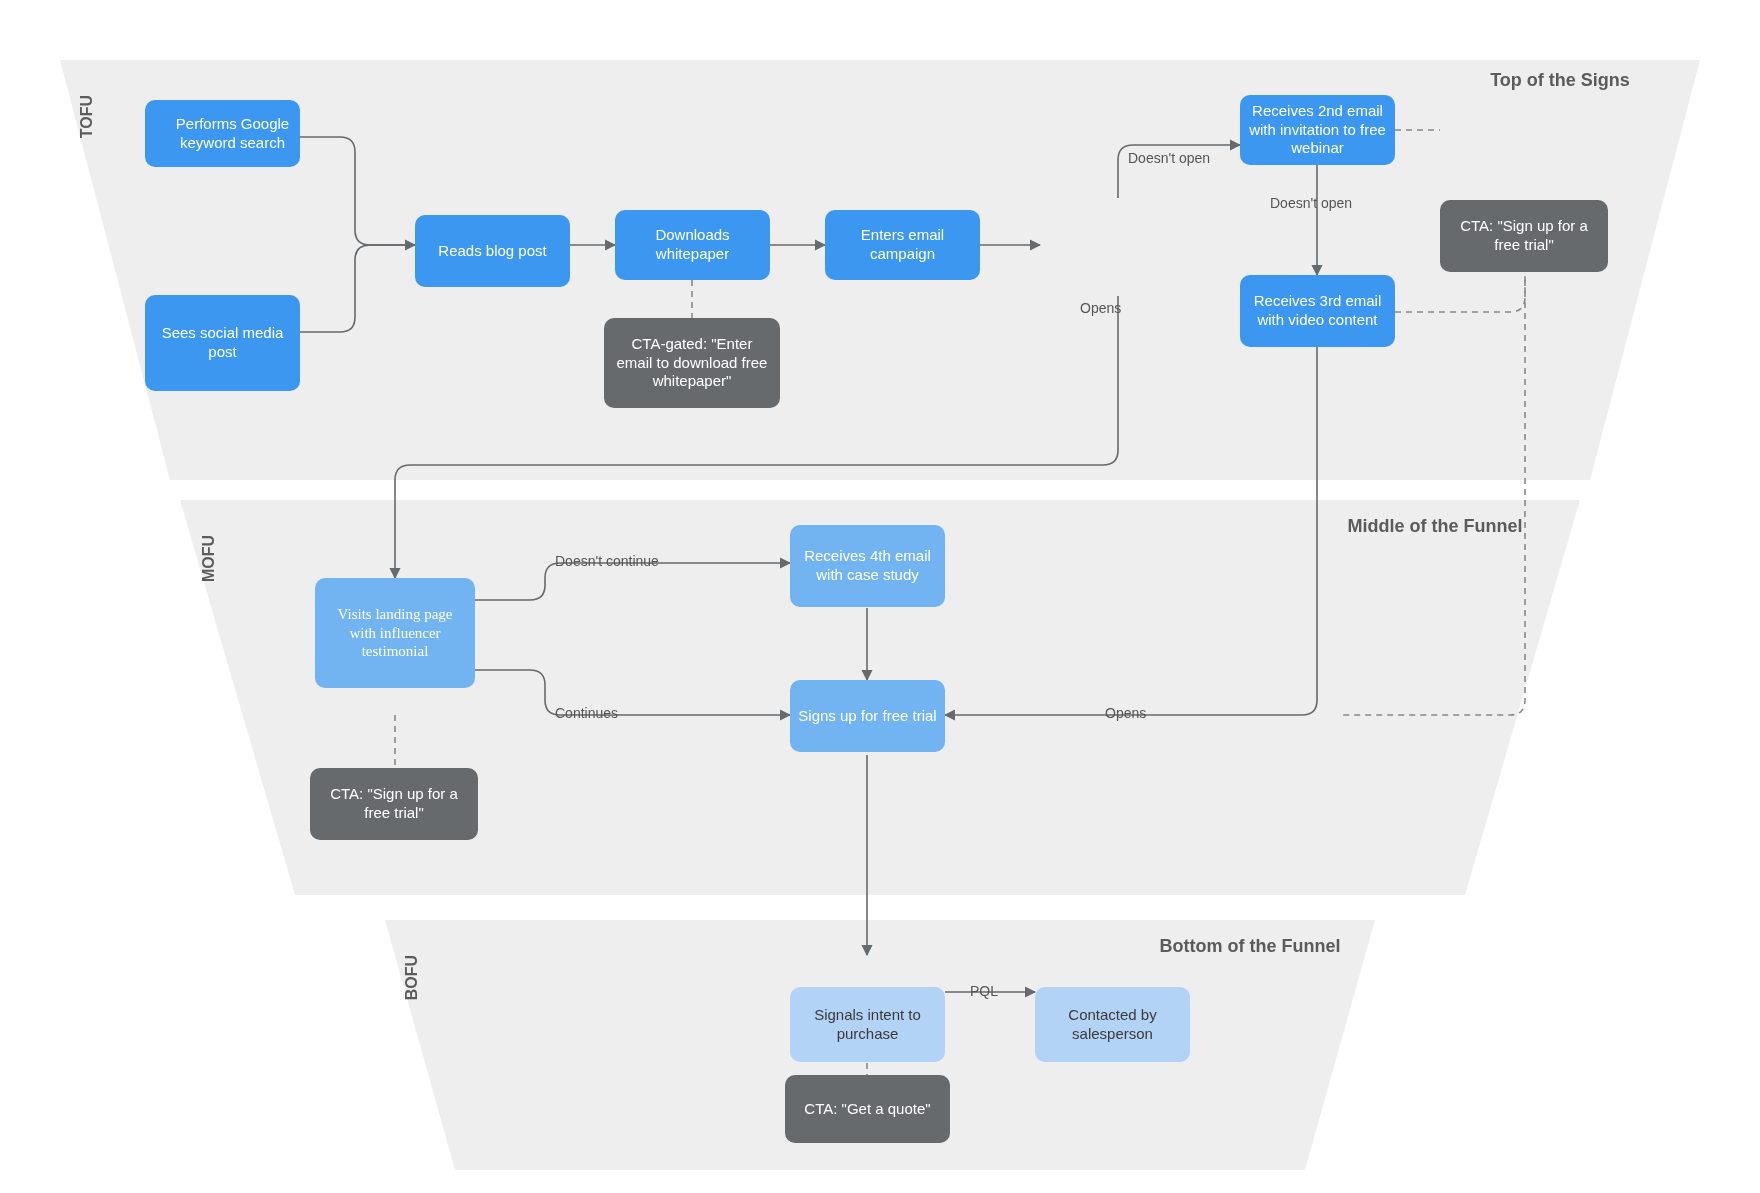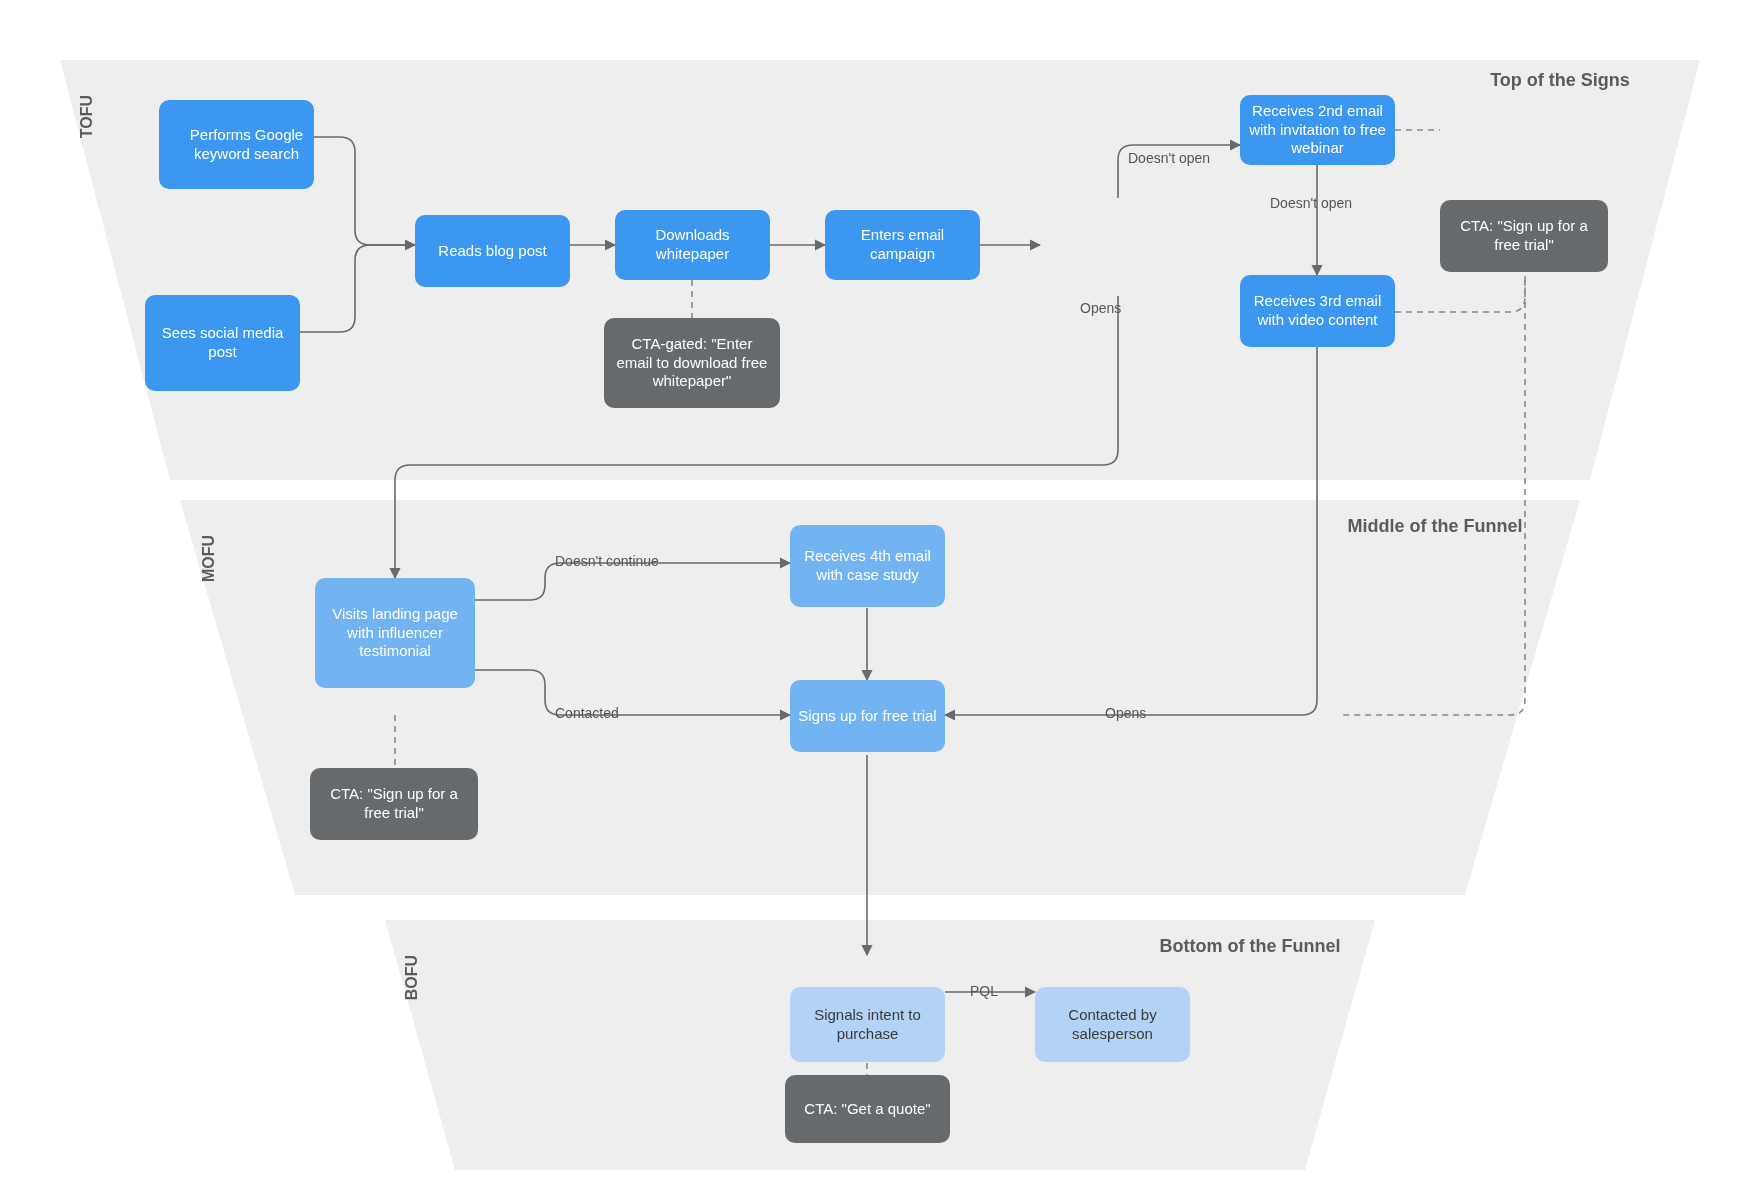--- a/index.html
+++ b/index.html
@@ -80,40 +80,40 @@
 </svg>
 
 <div class="section-label" style="left:78px;top:95px;">TOFU</div>
 <div class="section-label" style="left:200px;top:535px;">MOFU</div>
 <div class="section-label" style="left:403px;top:955px;">BOFU</div>
 
 <div class="section-title" style="left:1460px;top:70px;">Top of the Signs</div>
 <div class="section-title" style="left:1335px;top:515px;line-height:1.3;">Middle of the Funnel</div>
 <div class="section-title" style="left:1150px;top:935px;line-height:1.3;">Bottom of the Funnel</div>
 
-<div class="node blue1" style="left:159px;top:100px;width:155px;height:89px;padding-left:28px;">Performs Google keyword search</div>
+<div class="node blue1" style="left:145px;top:100px;width:155px;height:67px;padding-left:28px;">Performs Google keyword search</div>
 <div class="node blue1" style="left:145px;top:295px;width:155px;height:96px;">Sees social media post</div>
 <div class="node blue1" style="left:415px;top:215px;width:155px;height:72px;">Reads blog post</div>
 <div class="node blue1" style="left:615px;top:210px;width:155px;height:70px;">Downloads whitepaper</div>
 <div class="node gray" style="left:604px;top:318px;width:176px;height:90px;">CTA-gated: "Enter email to download free whitepaper"</div>
 <div class="node blue1" style="left:825px;top:210px;width:155px;height:70px;">Enters email campaign</div>
 <div class="node blue1" style="left:1240px;top:95px;width:155px;height:70px;">Receives 2nd email with invitation to free webinar</div>
 <div class="node blue1" style="left:1240px;top:275px;width:155px;height:72px;">Receives 3rd email with video content</div>
 <div class="node gray" style="left:1440px;top:200px;width:168px;height:72px;">CTA: "Sign up for a free trial"</div>
 
-<div class="node blue2" style="left:315px;top:578px;width:160px;height:110px;">Visits landing page with influencer testimonial</div>
+<div class="node blue2" style="left:315px;top:578px;width:160px;height:110px;font-family:Liberation Serif, serif;">Visits landing page with influencer testimonial</div>
 <div class="node gray" style="left:310px;top:768px;width:168px;height:72px;">CTA: "Sign up for a free trial"</div>
 <div class="node blue2" style="left:790px;top:525px;width:155px;height:82px;">Receives 4th email with case study</div>
 <div class="node blue2" style="left:790px;top:680px;width:155px;height:72px;">Signs up for free trial</div>
 
 <div class="node blue3" style="left:790px;top:955px;width:155px;height:75px;">Signals intent to purchase</div>
 <div class="node gray" style="left:785px;top:1075px;width:165px;height:68px;">CTA: "Get a quote"</div>
 <div class="node blue3" style="left:1035px;top:955px;width:155px;height:75px;">Contacted by salesperson</div>
 
 <div class="edge-label" style="left:1128px;top:150px;">Doesn't open</div>
 <div class="edge-label" style="left:1080px;top:300px;">Opens</div>
 <div class="edge-label" style="left:1270px;top:195px;">Doesn't open</div>
 <div class="edge-label" style="left:555px;top:553px;">Doesn't continue</div>
-<div class="edge-label" style="left:555px;top:705px;">Contacted</div>
+<div class="edge-label" style="left:555px;top:705px;">Continues</div>
 <div class="edge-label" style="left:1105px;top:705px;">Opens</div>
 <div class="edge-label" style="left:970px;top:983px;">PQL</div>
 
 </div>
 
 </body></html>

